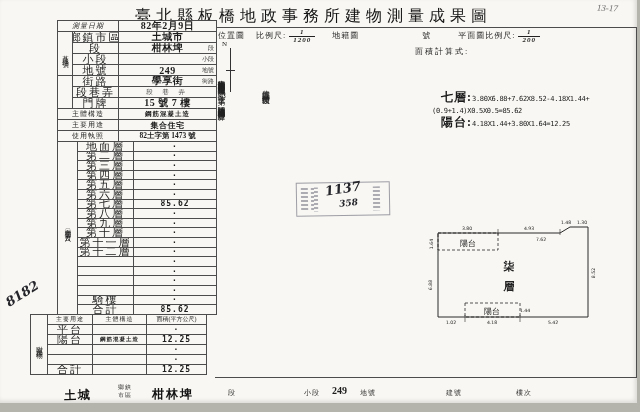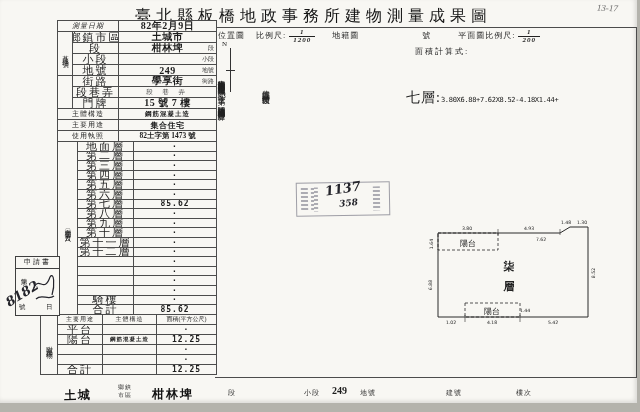--- a/index.html
+++ b/index.html
@@ -21,31 +21,31 @@
   .hv{font-weight:bold;font-size:10px;letter-spacing:.5px;}
   .faint{color:#555;letter-spacing:4px;font-size:6.5px;}
   .vup{writing-mode:vertical-rl;text-orientation:mixed;}
   .grp{writing-mode:vertical-rl;text-orientation:upright;font-size:6.5px;letter-spacing:2px;}
   .fval{font-weight:bold;font-size:8px;font-family:"DejaVu Sans Mono",monospace;}
   .flabel{font-size:11px;letter-spacing:2px;}
   .tcy{text-combine-upright:all;font-weight:bold;}
 
   #tblA{left:57px;top:20px;width:158px;grid-template-columns:14px 45px 1fr;grid-auto-rows:10px;position:absolute;}
   #tblB{left:57px;top:141px;width:158px;grid-template-columns:19px 55px 1fr;grid-auto-rows:8.6px;position:absolute;}
-  #tblC{left:40px;top:314px;width:175px;grid-template-columns:16px 44px 53px 1fr;grid-auto-rows:9px;position:absolute;}
+  #tblC{left:30px;top:314px;width:175px;grid-template-columns:16px 44px 53px 1fr;grid-auto-rows:9px;position:absolute;}
 
   .appbox{left:15px;top:256px;width:43px;height:58px;border:1px solid #3f3f3f;background:#f8f7f3;position:absolute;}
   .appbox .hd{border-bottom:1px solid #3f3f3f;text-align:center;font-size:7px;letter-spacing:2px;height:11px;line-height:11px;}
   .hw{font-family:"DejaVu Serif",serif;font-weight:bold;font-style:italic;color:#24242b;}
 
   .vnote{left:216px;top:74px;height:310px;font-size:7.5px;letter-spacing:.5px;color:#222;}
   .locnote{left:259px;top:84px;height:70px;font-size:8px;letter-spacing:1px;color:#222;}
 
   .formula{left:406px;top:92px;width:210px;font-size:7.5px;line-height:11px;color:#1a1a1a;}
-  .formula .cj{font-weight:normal;font-size:14px;letter-spacing:1px;}
+  .formula .cj{font-weight:bold;font-size:12px;letter-spacing:1px;margin-left:35px;}
   .formula .mx{font-family:"DejaVu Sans Mono",monospace;font-size:7px;letter-spacing:-.3px;}
 
   .frac{display:inline-flex;flex-direction:column;align-items:center;vertical-align:middle;line-height:7px;font-size:7px;font-weight:bold;}
   .frac .den{border-top:1px solid #222;padding:0 4px;}
 
   .stamp{left:296px;top:182px;width:92px;height:32px;border:1px solid rgba(70,70,90,.5);transform:rotate(-1deg);background:transparent;}
   .smark{position:absolute;width:7px;background:repeating-linear-gradient(to bottom,rgba(80,80,100,.45) 0 2px,transparent 2px 4px);}
 
   .notes{left:230px;top:346px;font-size:7.5px;letter-spacing:1px;color:#1b1b1b;line-height:13px;}
   .notes b{font-size:9px;}
@@ -197,39 +197,32 @@
     <div class="c"></div>
     <div class="c fval">·</div>
     <div class="c lt flabel"></div>
     <div class="c"></div>
     <div class="c fval">·</div>
     <div class="c lt flabel">合計</div>
     <div class="c"></div>
     <div class="c fval">12.25</div>
   </div>
 
-  <div class="appbox">
-    <div class="hd">申請書</div>
-    <div class="abs vup" style="left:3px;top:16px;height:30px;font-size:6.5px;">字第</div>
-    <div class="abs" style="left:3px;top:46px;font-size:6.5px;">號</div>
-    <div class="abs" style="left:30px;top:46px;font-size:6.5px;">日</div>
-    <svg class="abs" style="left:14px;top:12px;" width="26" height="34" viewBox="0 0 26 34">
-      <path d="M3,22 C8,4 14,26 20,8 C24,2 25,16 22,26 M6,30 C12,24 18,32 24,27" stroke="#23232b" stroke-width="1.2" fill="none"></path>
-    </svg>
-  </div>
   <div class="abs hw" style="left:4px;top:286px;font-size:13px;transform:rotate(-32deg);">8182</div>
 
   <div class="abs vnote vup">
     <span>本建物平面圖及建物面積係依使用執照</span><span class="tcy">82</span><span>土使字第</span><span class="tcy">1473</span><span>號設計圖繪成竣工平面圖轉繪計算</span>
   </div>
 
   <div class="abs locnote vup">位置圖繪於後面</div>
 
   <div class="abs formula">
     <div><span class="cj">七層:</span><span class="mx">3.80X6.88+7.62X8.52-4.18X1.44+</span></div>
+    <div style="padding-left:26px;"><span class="mx">(0.9+1.4)X0.5X0.5=85.62</span></div>
+    <div><span class="cj">陽台:</span><span class="mx">4.18X1.44+3.80X1.64=12.25</span></div>
   </div>
 
   <div class="abs stamp">
     <div class="smark" style="left:4px;top:4px;height:24px;"></div>
     <div class="smark" style="left:14px;top:4px;height:24px;"></div>
     <div class="smark" style="left:76px;top:4px;height:24px;"></div>
     <div class="abs hw" style="left:28px;top:-2px;font-size:13px;transform:rotate(-8deg);">1137</div>
     <div class="abs hw" style="left:42px;top:15px;font-size:9px;transform:rotate(-5deg);">358</div>
   </div>
 

